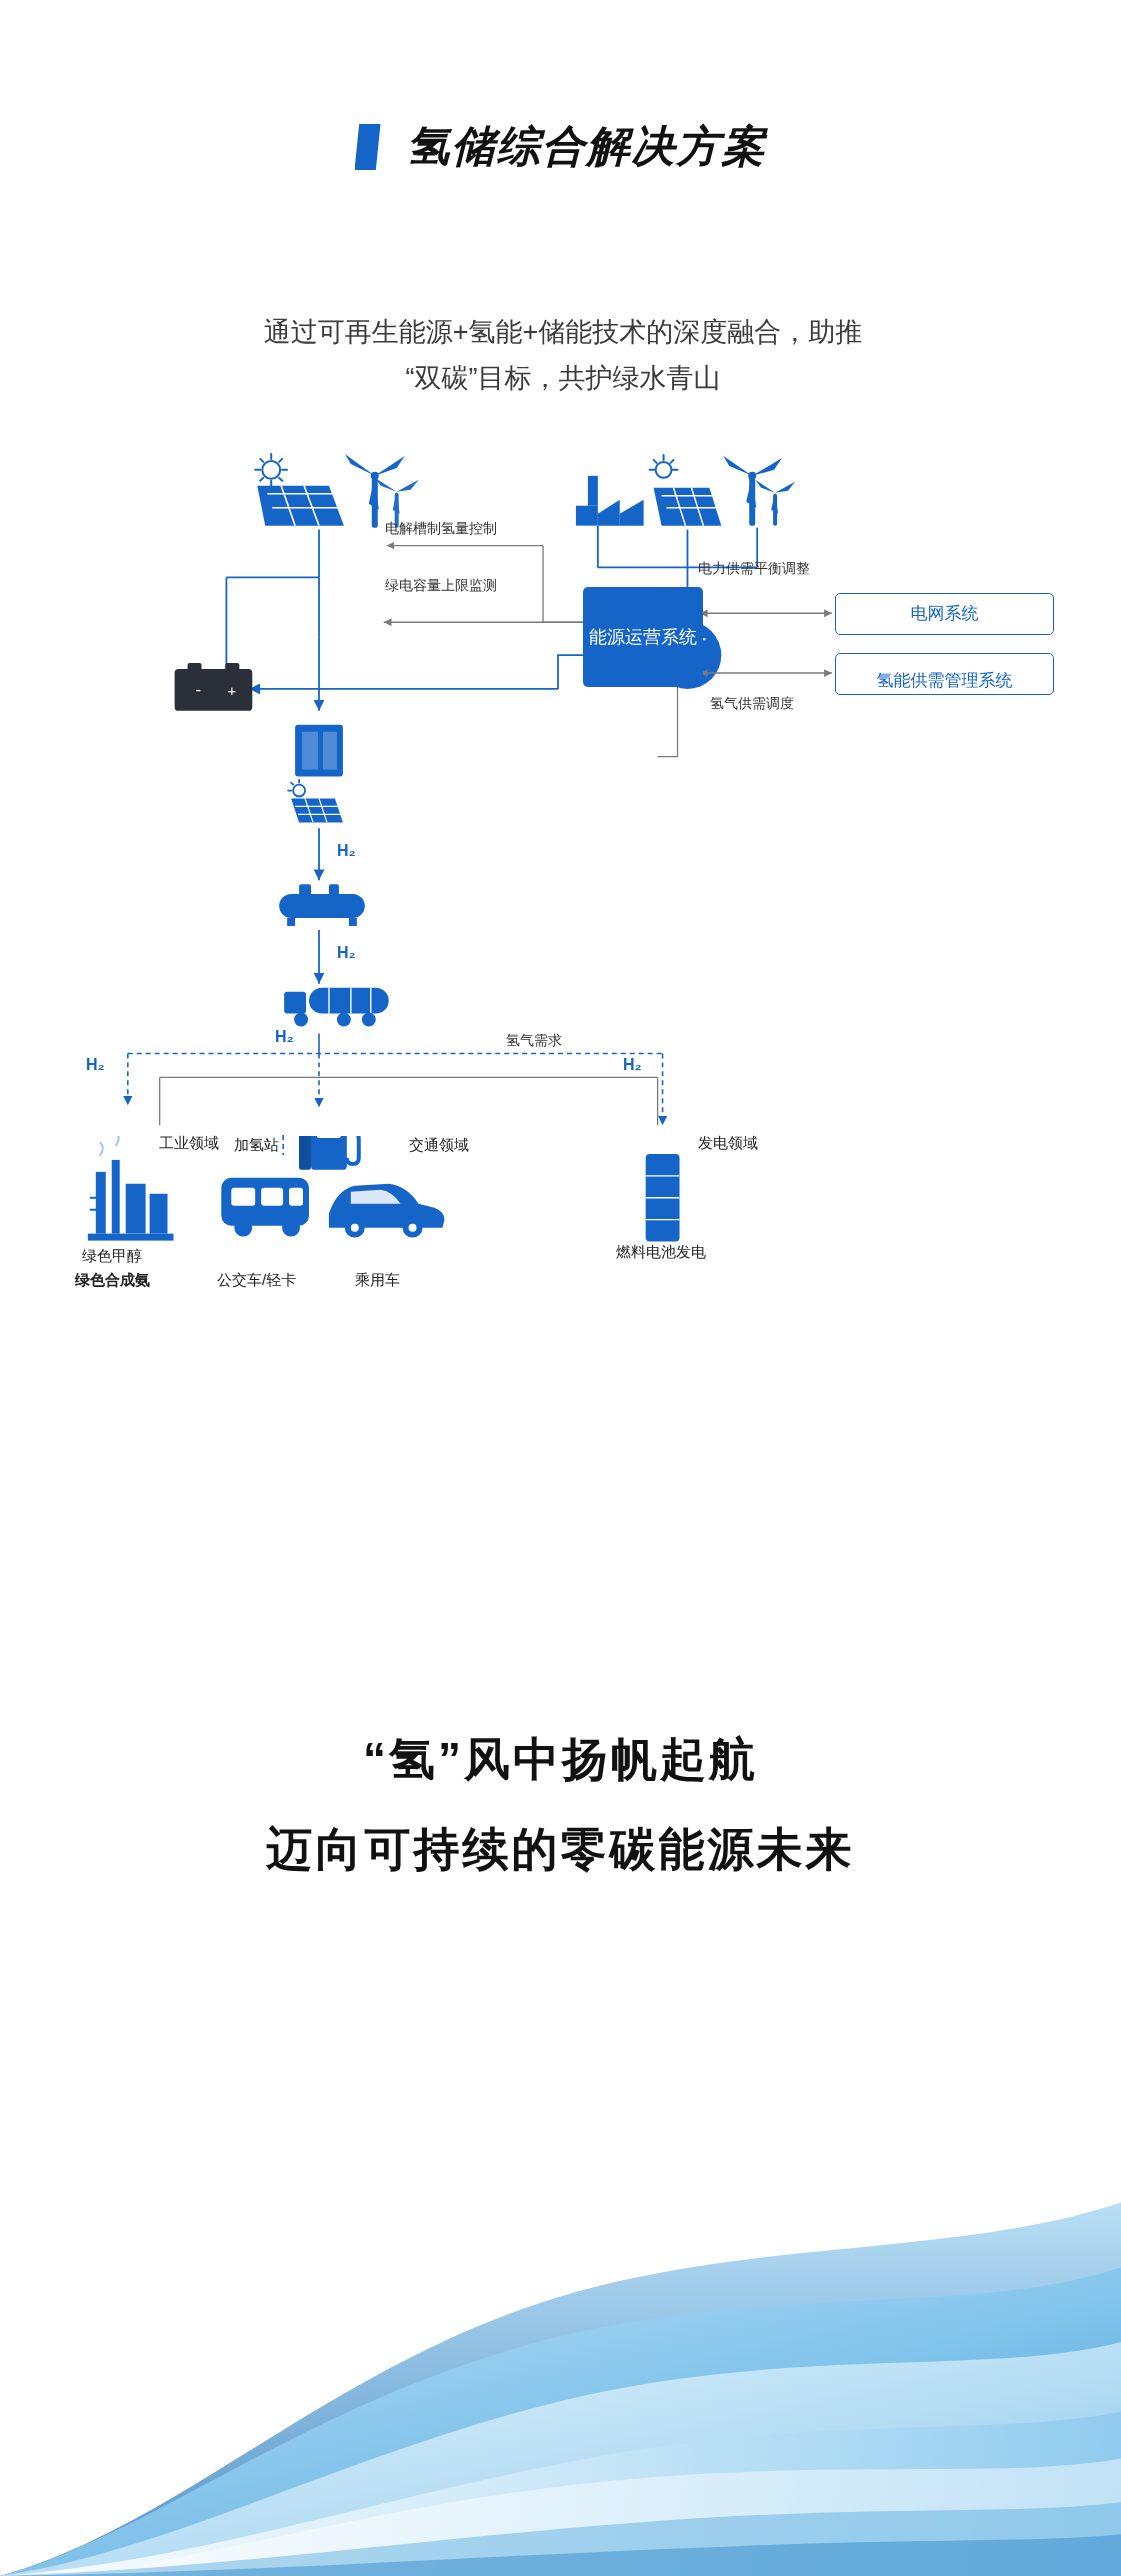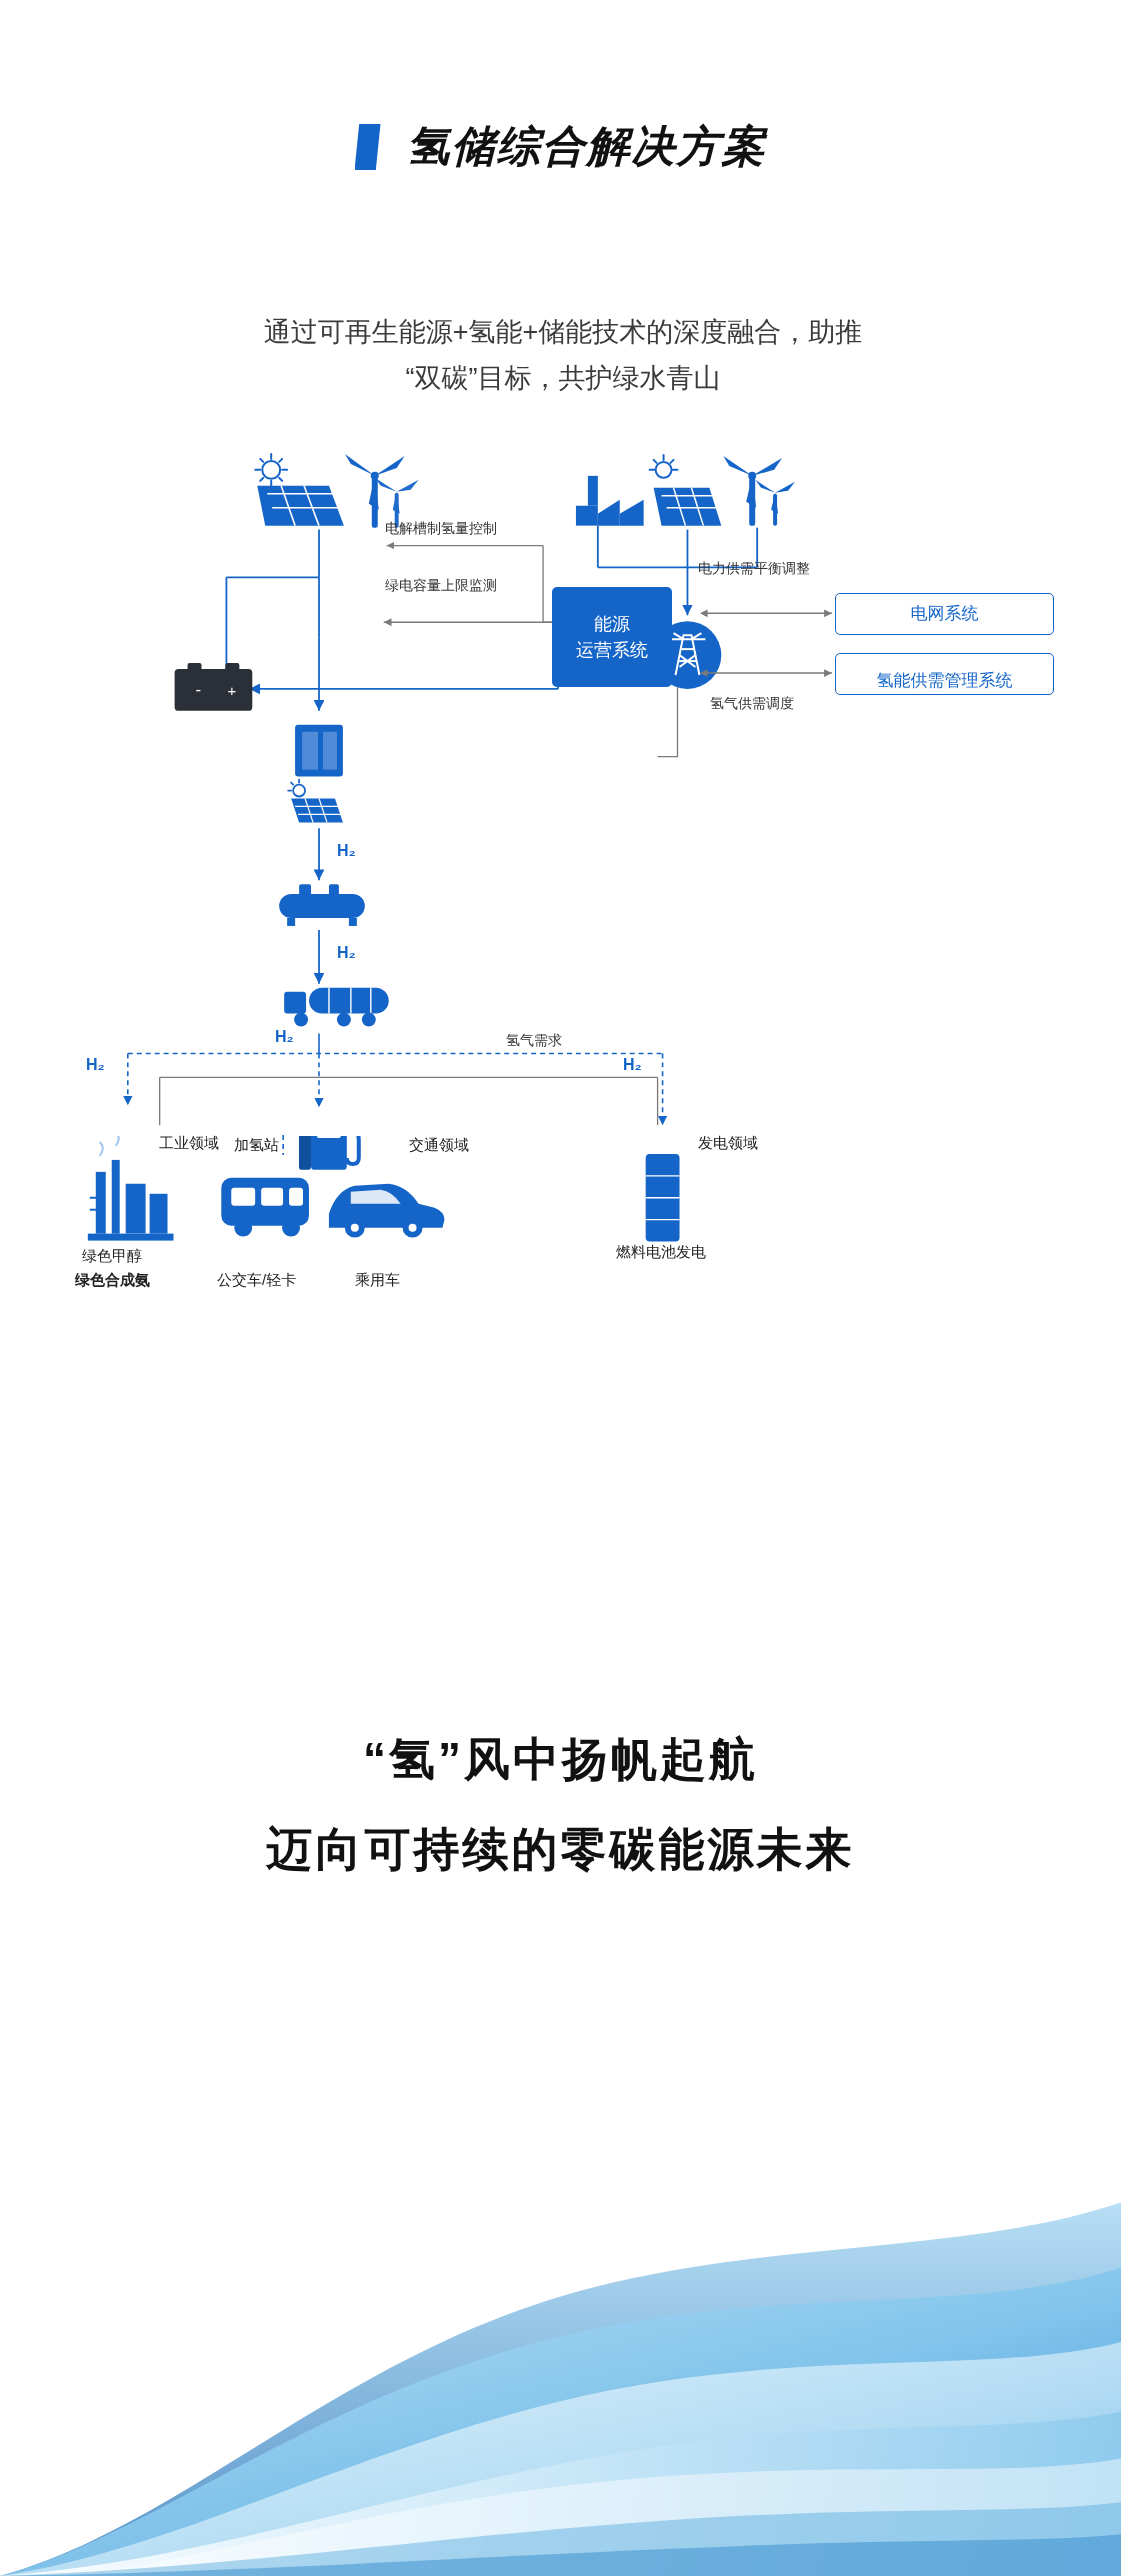--- a/index.html
+++ b/index.html
@@ -432,21 +432,21 @@
     <g>
       <rect x="648" y="18" width="34" height="88" rx="4" fill="#1565c9"></rect>
       <g stroke="#ffffff" stroke-width="1.4">
         <line x1="648" y1="40" x2="682" y2="40"></line>
         <line x1="648" y1="62" x2="682" y2="62"></line>
         <line x1="648" y1="84" x2="682" y2="84"></line>
       </g>
     </g>
   </svg>
 
-  <div class="sys-box filled" style="left:552px; top:149px; width:120px; height:100px; flex-direction:column;">
+  <div class="sys-box filled" style="left:583px; top:149px; width:120px; height:100px; flex-direction:row;">
     <span>能源</span>
     <span>运营系统</span>
   </div>
 
   <div class="sys-box outlined" style="left:835px; top:155px; width:219px; height:42px;">
     <span>电网系统</span>
   </div>
 
   <div class="sys-box outlined" style="left:835px; top:215px; width:219px; height:42px;align-items:flex-end;">
     <span>氢能供需管理系统</span>

